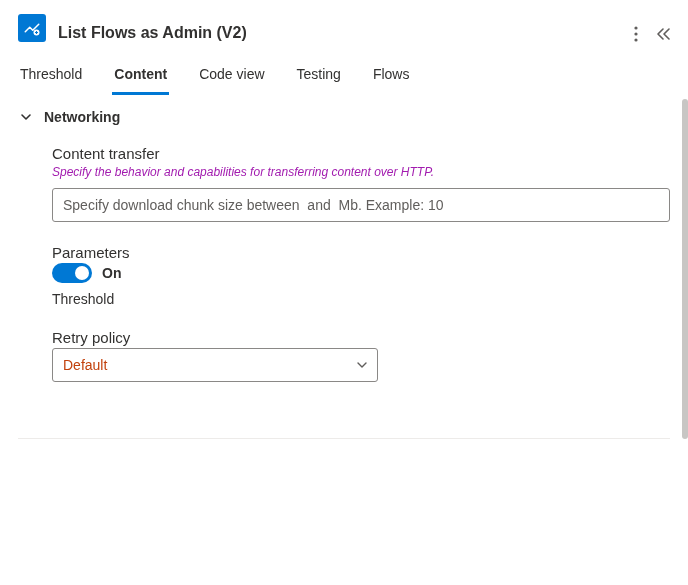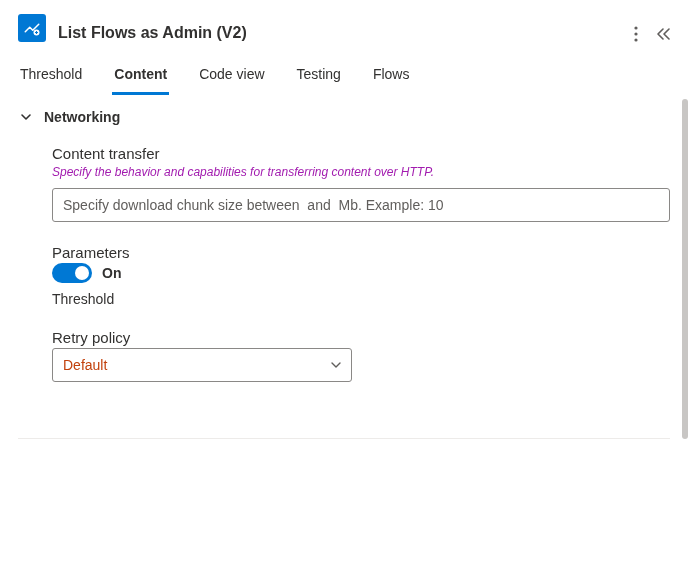--- a/index.html
+++ b/index.html
@@ -78,21 +78,21 @@
     border: 1px solid #8a8886;
     border-radius: 3px;
     height: 34px;
     padding: 12px 10px;
     font-size: 14px;
     font-family: inherit;
     color: #c2410c;
     background: #fff;
   }
   .text-input::placeholder { color: #605e5c; }
-  .select-wrap { position: relative; width: 300px; }
+  .select-wrap { position: relative; width: 326px; }
   .select-input { appearance: none; padding-right: 28px; }
   .select-chev { position: absolute; right: 10px; top: 50%; transform: translateY(-50%); pointer-events: none; }
   .toggle-row { display: flex; align-items: center; gap: 10px; margin-bottom: 8px; }
   .toggle {
     width: 40px; height: 20px; border-radius: 20px; background: #0078d4;
     position: relative; cursor: pointer;
   }
   .toggle-knob {
     position: absolute; width: 14px; height: 14px; background: #fff; border-radius: 50%;
     top: 3px; right: 3px;

